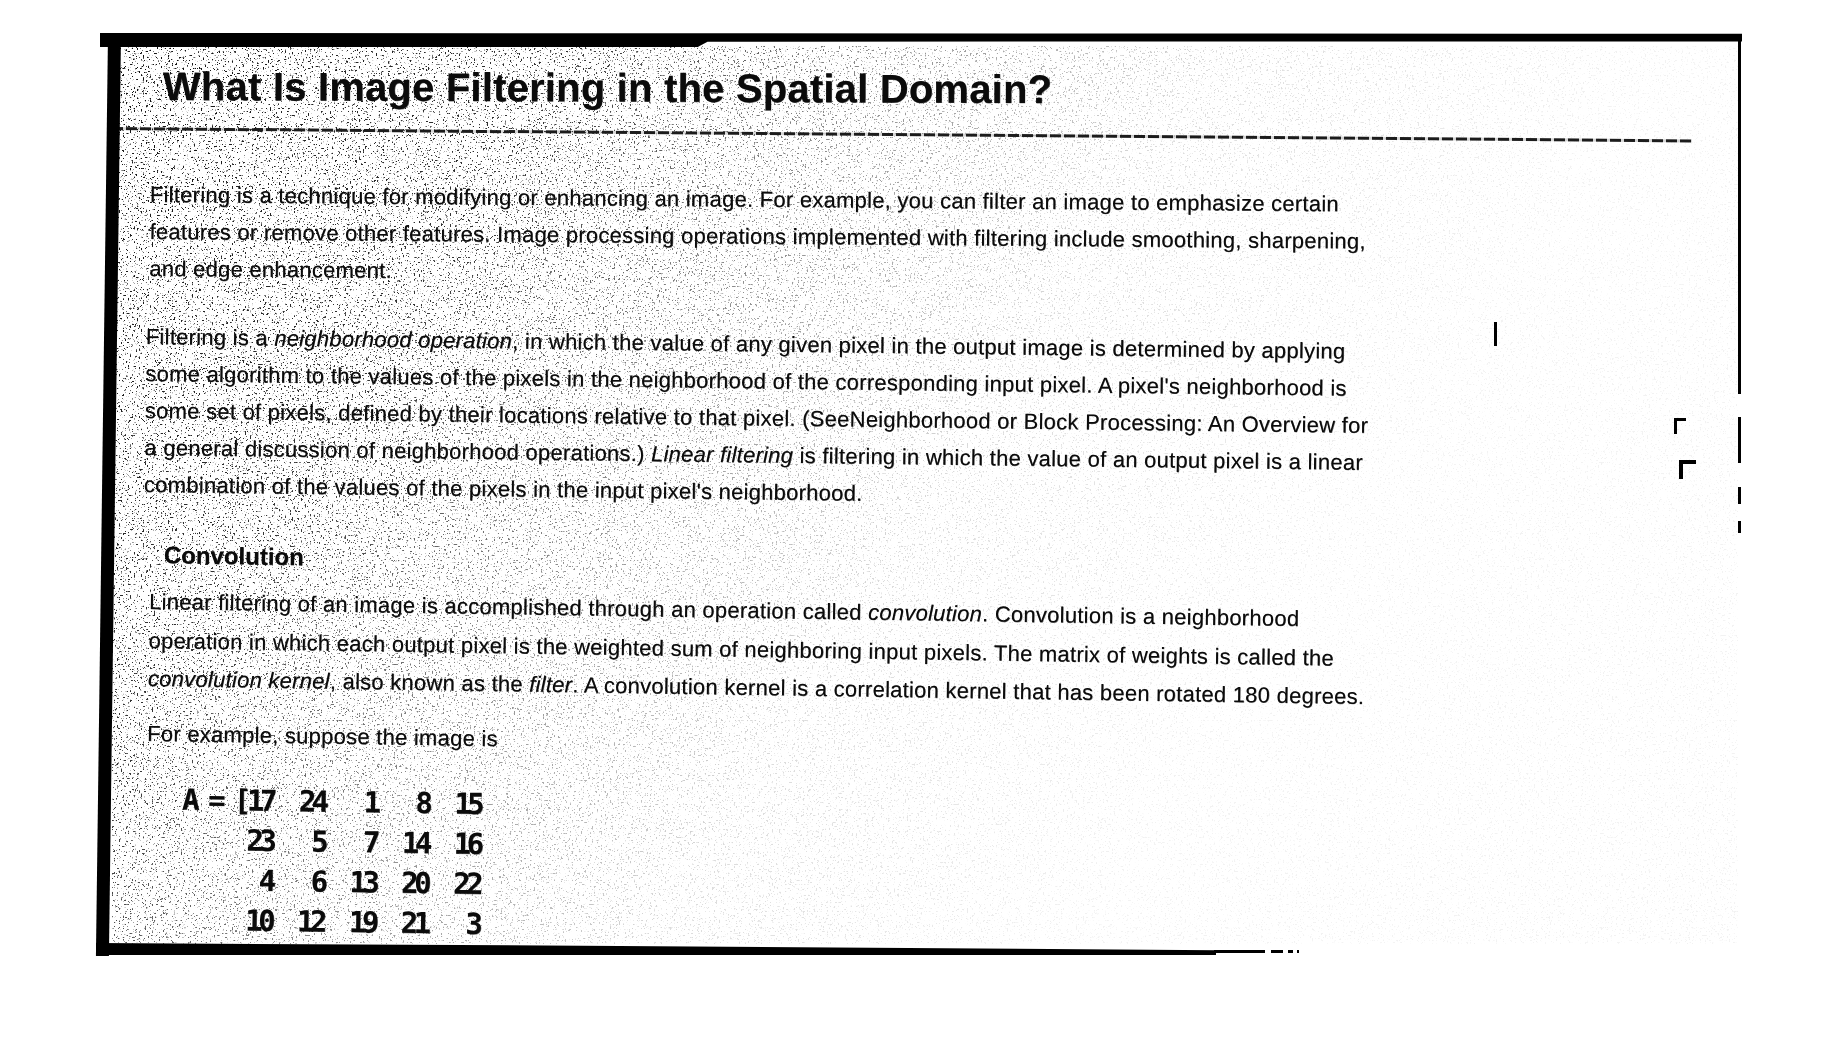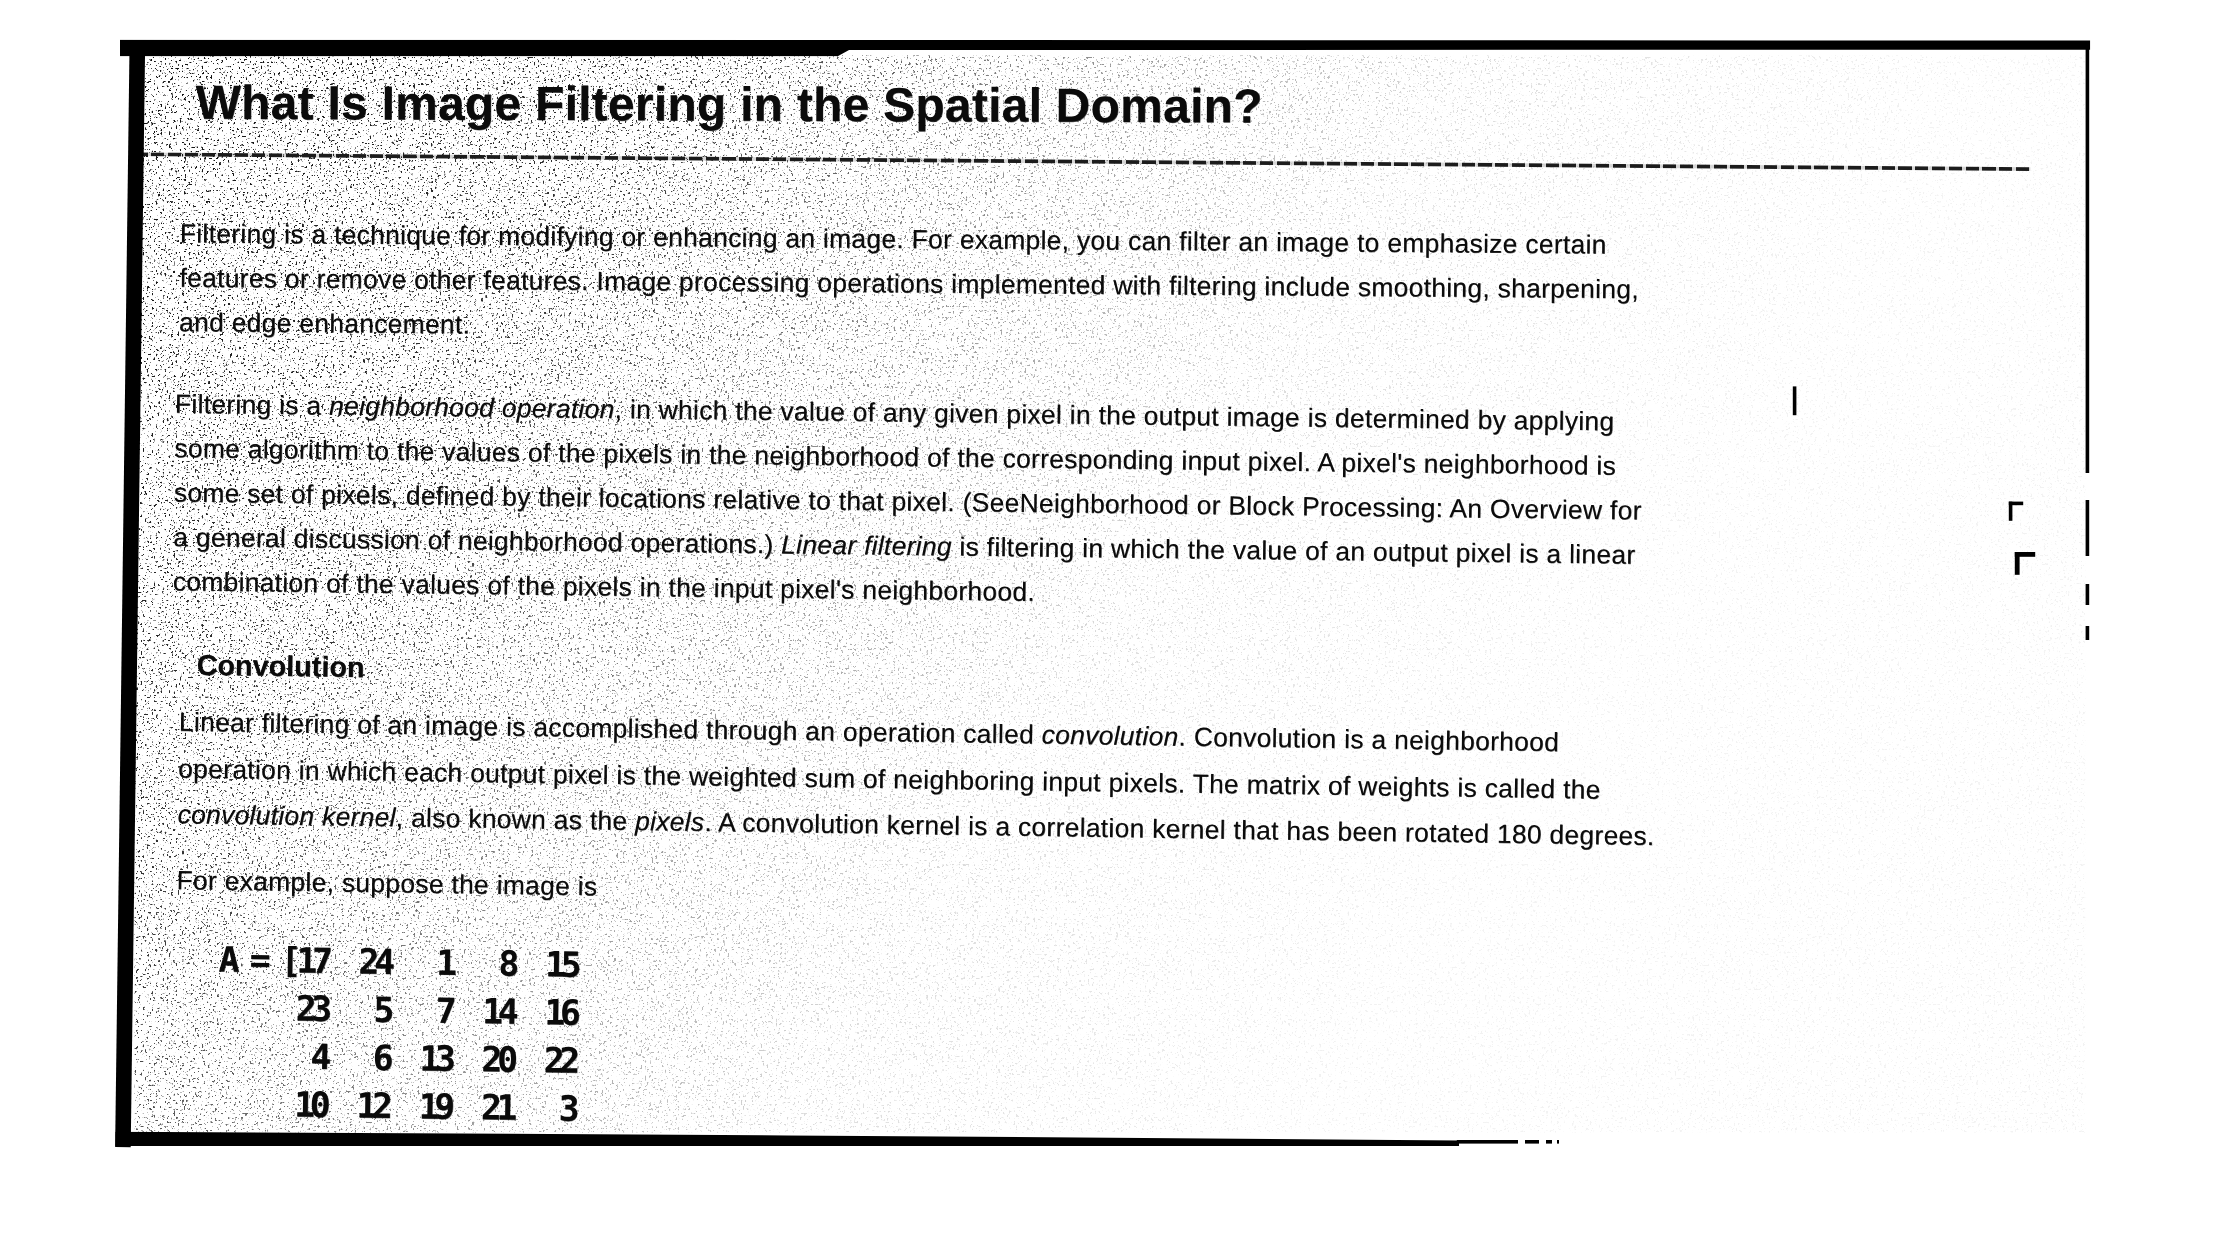--- a/index.html
+++ b/index.html
@@ -185,21 +185,21 @@
       <div class="line"><span>a general discussion of neighborhood operations.) </span><span class="it">Linear filtering</span><span> is filtering in which the value of an output pixel is a linear</span></div>
       <div class="line"><span>combination of the values of the pixels in the input pixel's neighborhood.</span></div>
     </div>
 
     <div class="conv-section">
       <h2 class="conv-heading">Convolution</h2>
 
       <div class="para-3">
         <div class="line"><span>Linear filtering of an image is accomplished through an operation called </span><span class="it">convolution</span><span>. Convolution is a neighborhood</span></div>
         <div class="line"><span>operation in which each output pixel is the weighted sum of neighboring input pixels. The matrix of weights is called the</span></div>
-        <div class="line"><span class="it">convolution kernel</span><span>, also known as the </span><span class="it">pixels</span><span>. A convolution kernel is a correlation kernel that has been rotated 180 degrees.</span></div>
+        <div class="line"><span class="it">convolution kernel</span><span>, also known as the </span><span class="it">filter</span><span>. A convolution kernel is a correlation kernel that has been rotated 180 degrees.</span></div>
       </div>
 
       <div class="example-intro">For example, suppose the image is</div>
 
       <pre class="matrix-code">A = [17  24   1   8  15
      23   5   7  14  16
       4   6  13  20  22
      10  12  19  21   3</pre>
     </div>
 

